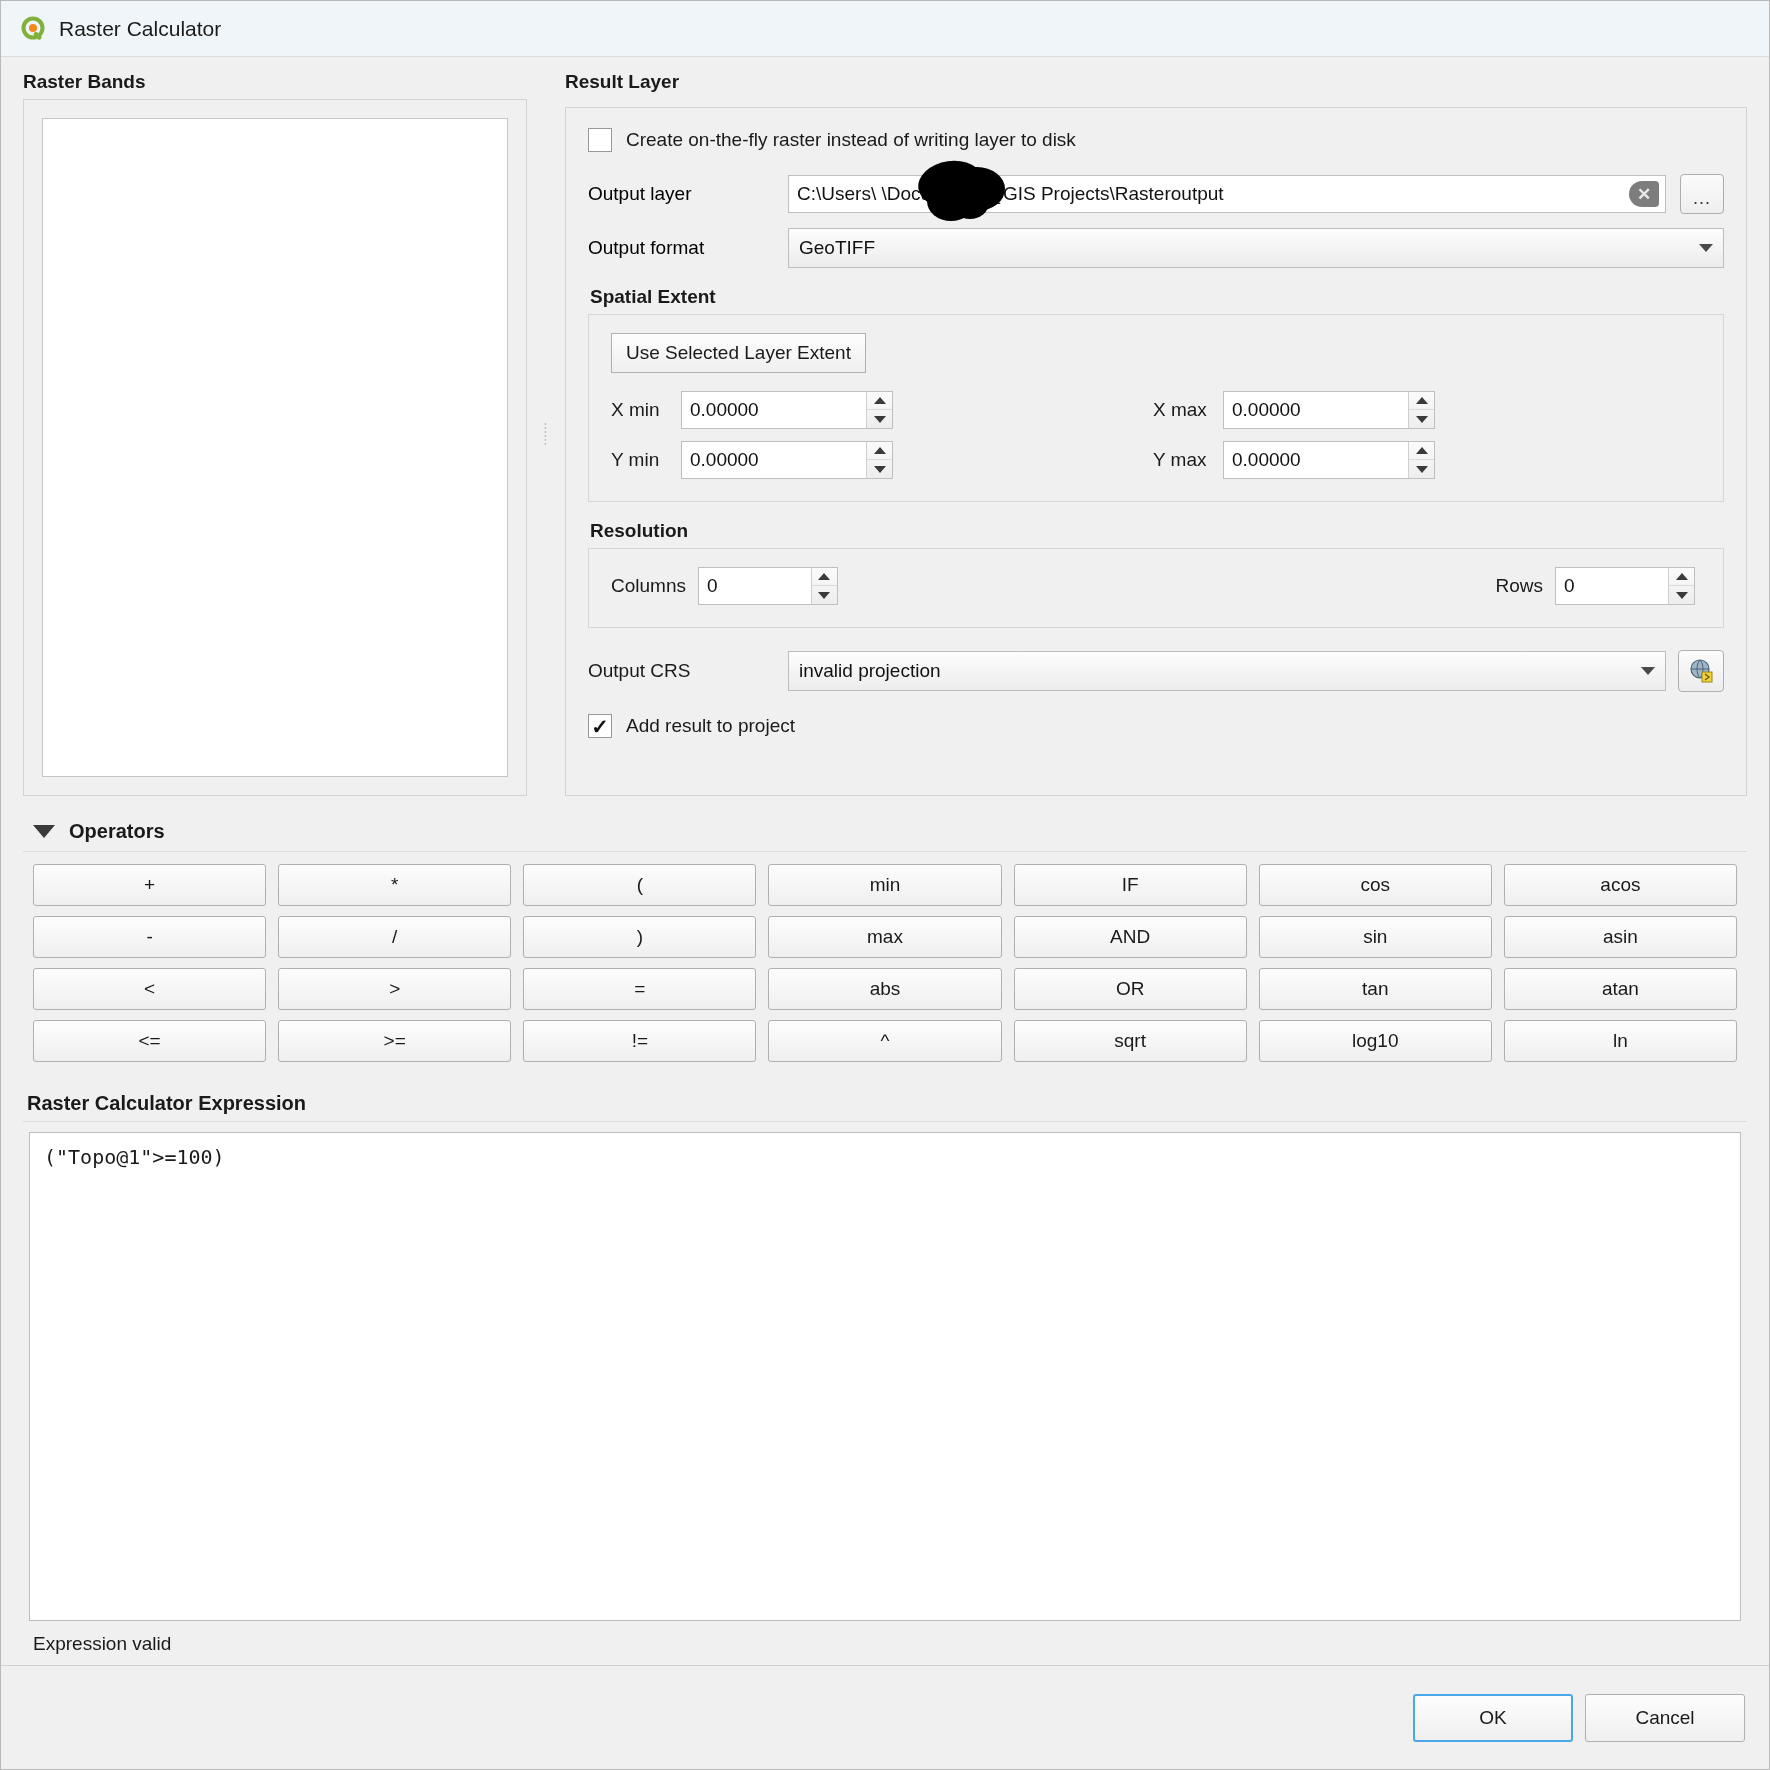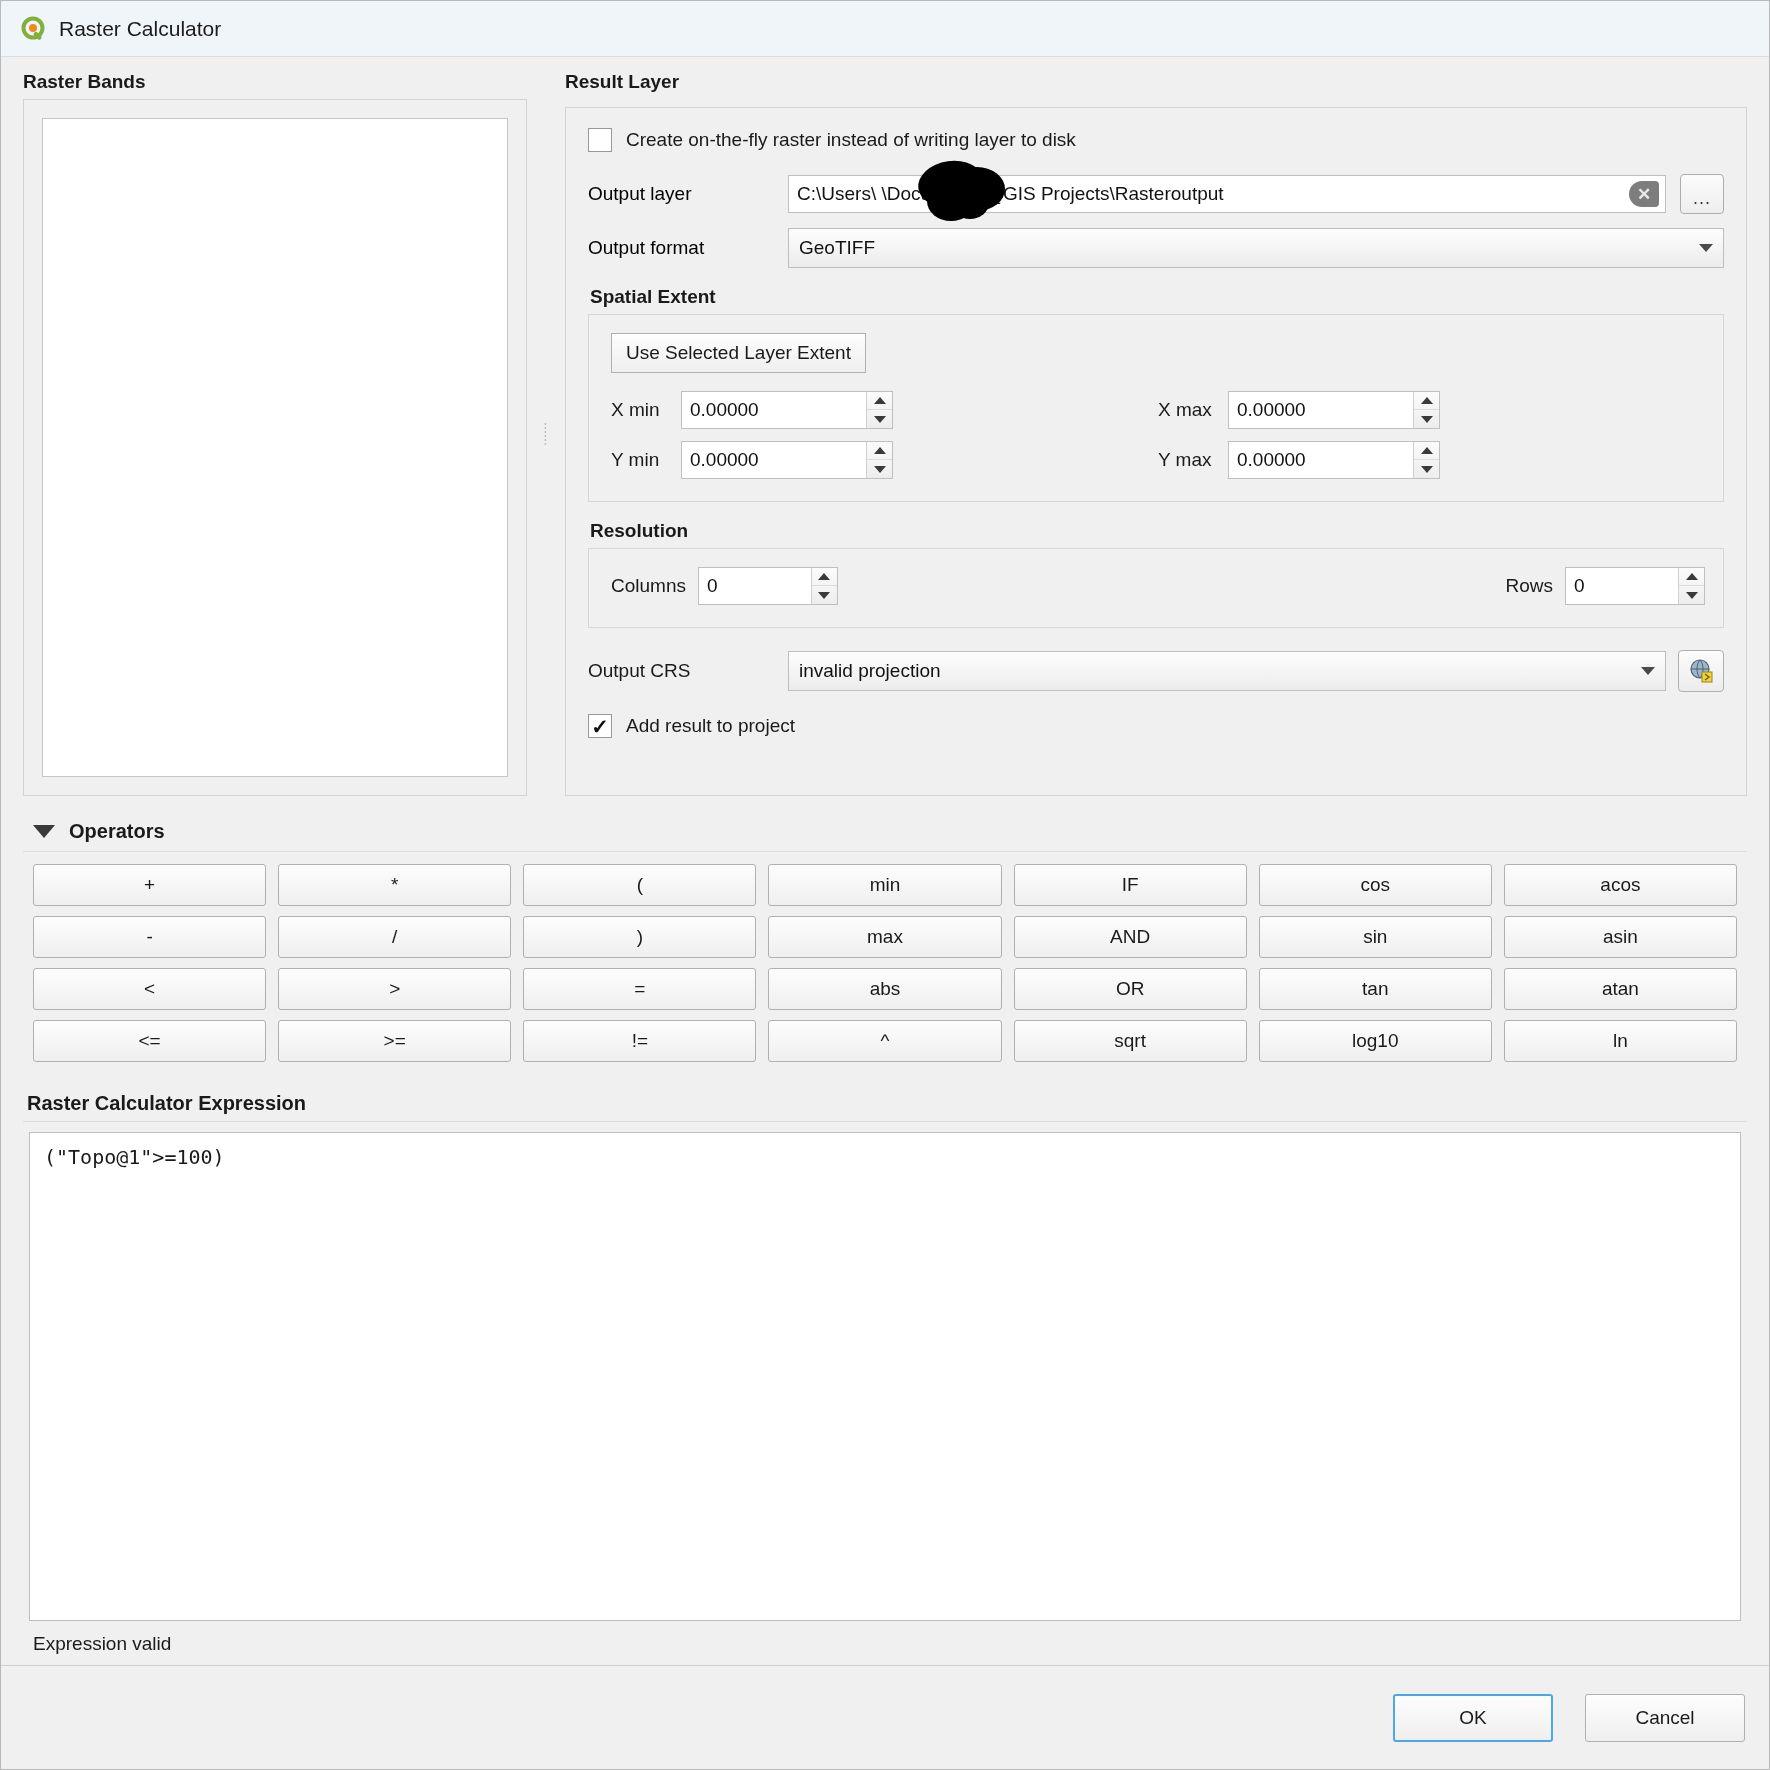--- a/index.html
+++ b/index.html
@@ -118,21 +118,21 @@
     display:flex; align-items:center; padding: 0 10px;
     font-size: 19px; color: #121212;
     position: relative;
   }
   .combo .arrow {
     margin-left:auto;
     width:0;height:0;border-left:7px solid transparent;border-right:7px solid transparent;
     border-top:8px solid #4a4a4a;
   }
   .subgroup-title { font-size: 19px; font-weight: bold; color:#1a1a1a; margin: 18px 0 6px 2px;}
-  .subpanel { border:1px solid #d6d6d6; padding: 18px 18px 22px 22px; }
+  .subpanel { border:1px solid #d6d6d6; padding: 18px 28px 22px 22px; }
   .btn {
     border: 1px solid #b0b0b0;
     background: linear-gradient(#fdfdfd,#efefef);
     font-size: 19px; color: #1a1a1a;
     display:flex; align-items:center; justify-content:center;
     font-family: "Liberation Sans", sans-serif;
   }
   .extent-btn { height: 40px; padding: 0 14px; display:inline-flex; margin-bottom: 18px;}
   .xy-grid { display: grid; grid-template-columns: 1fr 1fr; row-gap: 12px; }
   .xy-cell { display:flex; align-items:center; gap: 12px; }
@@ -191,21 +191,21 @@
     min-height: 0;
     white-space: pre;
   }
   .status-text { font-size:19px; color:#1a1a1a; padding: 12px 4px 10px 4px; flex:0 0 auto;}
   
   .footer {
     flex: 0 0 auto;
     border-top: 1px solid #d0d0d0;
     height: 104px;
     display:flex; align-items:center; justify-content:flex-end;
-    padding-right: 24px; gap: 32px;
+    padding-right: 24px; gap: 12px;
   }
   .footer-btn { width: 160px; height: 48px; border-radius:3px; }
   .footer-btn.primary { border: 2px solid #4aa8e8; }
   
   .blob {
     position:absolute; pointer-events:none;
     background:#000;
   }
   .blob.b1 { width:66px; height:46px; border-radius:50%; left:917px; top:160px; transform: rotate(-8deg);}
   .blob.b2 { width:56px; height:44px; border-radius:50%; left:948px; top:166px;}

